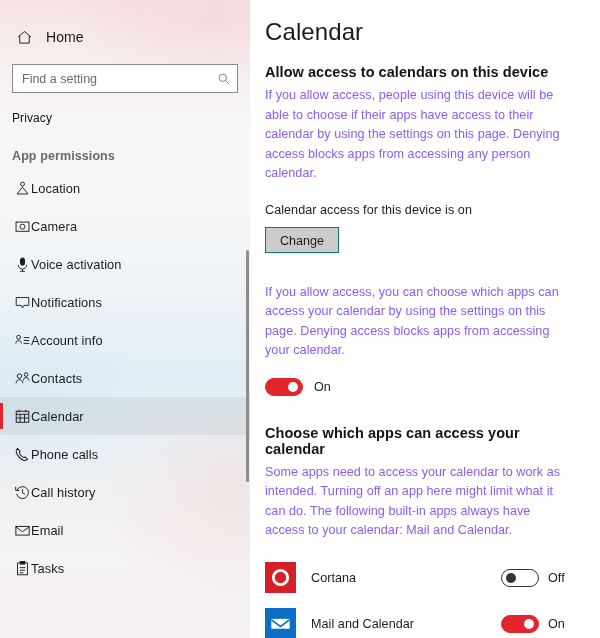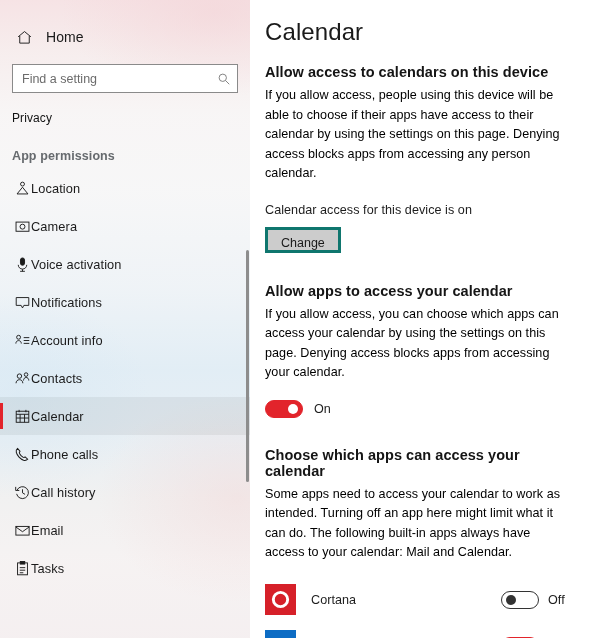--- a/index.html
+++ b/index.html
@@ -182,42 +182,42 @@
     font-size: 14.5px;
     font-weight: bold;
     color: #151515;
     letter-spacing: .05px;
     margin: 0 0 6px 0;
   }
 
   .body-text {
     font-size: 12.6px;
     line-height: 19.5px;
-    color: #000000;
+    color: #8b5cf6;
     max-width: 310px;
     letter-spacing: .05px;
   }
 
   .status-line {
     font-size: 12.6px;
     color: #1d1d1d;
     margin-top: 19px;
     letter-spacing: .05px;
   }
 
   .btn {
     display: inline-block;
     margin-top: 10px;
     min-width: 74px;
     height: 26px;
     line-height: 26px;
     padding: 0 13px;
     text-align: center;
     background: #cccccc;
-    border: 3px solid #0f766e;
+    border: 1px solid #0f766e;
     font-family: "Liberation Sans", sans-serif;
     font-size: 12.5px;
     color: #1a1a1a;
     cursor: default;
   }
 
   .block { margin-top: 30px; }
   .block-2 { margin-top: 29px; }
 
   
@@ -439,21 +439,20 @@
     <h1 class="page-title">Calendar</h1>
 
     <section>
       <h2 class="sub-head">Allow access to calendars on this device</h2>
       <p class="body-text">If you allow access, people using this device will be able to choose if their apps have access to their calendar by using the settings on this page. Denying access blocks apps from accessing any person calendar.</p>
       <div class="status-line">Calendar access for this device is on</div>
       <div class="btn">Change</div>
     </section>
 
     <section class="block">
-      <h2 class="sub-head">Allow apps to access your calendar</h2>
       <p class="body-text">If you allow access, you can choose which apps can access your calendar by using the settings on this page. Denying access blocks apps from accessing your calendar.</p>
       <div class="toggle-row">
         <div class="switch on">
           <span class="knob"></span>
         </div>
         <span class="toggle-label">On</span>
       </div>
     </section>
 
     <section class="block-2">

